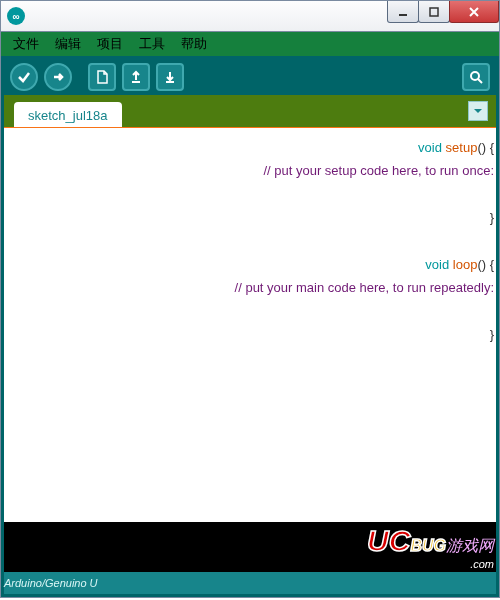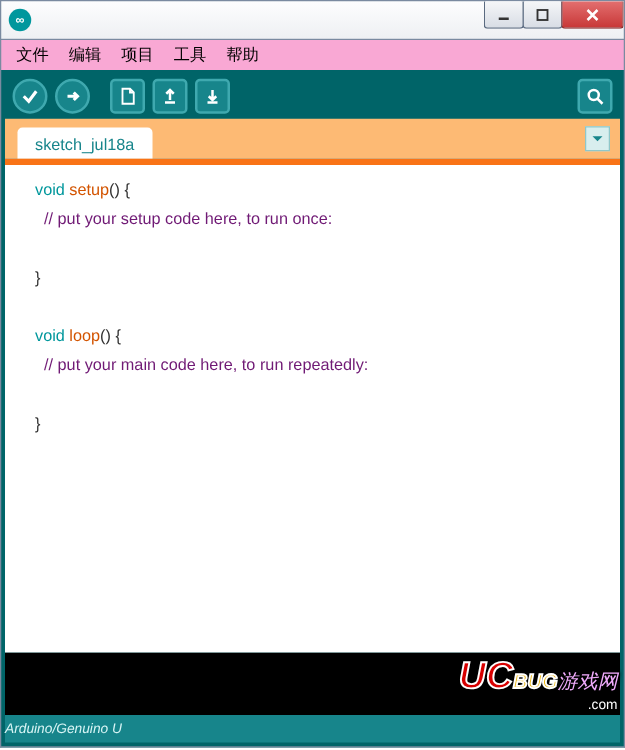--- a/index.html
+++ b/index.html
@@ -7,48 +7,48 @@
 
 .titlebar { height: 32px; background: linear-gradient(#fdfdfe, #eef0f3); border: 1px solid #7a8aa0; display: flex; align-items: center; padding-left: 6px; position: relative; }
 .titlebar .logo { width: 18px; height: 18px; border-radius: 50%; background: #00979d; display: flex; align-items: center; justify-content: center; color: #fff; font-size: 10px; font-weight: bold; margin-right: 6px; }
 .titlebar .title { font-size: 13px; color: #333; }
 .win-btns { position: absolute; right: 0; top: 0; display: flex; height: 22px; }
 .win-btn { width: 32px; height: 22px; display: flex; align-items: center; justify-content: center; border: 1px solid #5a6a80; border-top: none; margin-left: -1px; background: linear-gradient(#f5f6f8, #d8dde5); }
 .win-btn.close { width: 50px; background: linear-gradient(#e36f6f, #c83838); border-color: #8a2a2a; color: #fff; border-top-right-radius: 0; border-bottom-right-radius: 3px; border-bottom-left-radius: 3px;}
 .win-btn.min, .win-btn.max { border-bottom-left-radius: 3px; border-bottom-right-radius: 3px; }
 .win-btn svg { display: block; }
 
-.menubar { height: 24px; background: #f9a8d4; border-left: 1px solid #7a8aa0; border-right: 1px solid #7a8aa0; display: flex; align-items: center; padding-left: 4px; font-size: 13px; }
+.menubar { height: 24px; background: #15803d; border-left: 1px solid #7a8aa0; border-right: 1px solid #7a8aa0; display: flex; align-items: center; padding-left: 4px; font-size: 13px; }
 .menubar .mi { padding: 2px 8px; }
 
 .frame { border: 1px solid #7a8aa0; border-top: none; height: 542px; background: #006468; padding: 3px; display: flex; flex-direction: column; }
 
 .toolbar { height: 36px; background: #006468; display: flex; align-items: center; padding: 0 6px; gap: 6px; }
 .tbtn { width: 28px; height: 28px; border-radius: 50%; background: #17858b; border: 2px solid #3fa9af; display: flex; align-items: center; justify-content: center; }
 .tbtn.sq { border-radius: 4px; background: #17858b; border: 2px solid #3fa9af; }
 .toolbar .spacer { flex: 1; }
 .tbtn svg { display: block; }
 
-.tabbar { height: 32px; background: #fdba74; display: flex; align-items: flex-end; padding-left: 10px; position: relative; }
+.tabbar { height: 32px; background: #4d7c0f; display: flex; align-items: flex-end; padding-left: 10px; position: relative; }
 .tab { background: #fff; color: #17858b; font-size: 13px; padding: 6px 14px 4px 14px; border-top-left-radius: 4px; border-top-right-radius: 4px; }
 .tabbar .dd { position: absolute; right: 8px; top: 6px; width: 20px; height: 20px; background: #d8eeee; border: 1px solid #8fc7c9; display: flex; align-items: center; justify-content: center; }
 
-.editor { flex: 1; background: #fff; border-top: 5px solid #f97316; font-family: Consolas, "Courier New", monospace; font-size: 13px; padding: 8px 24px; line-height: 1.8; color: #333; overflow: hidden; position: relative;}
+.editor { flex: 1; background: #fff; border-top: 1px solid #f97316; font-family: Consolas, "Courier New", monospace; font-size: 13px; padding: 8px 2px; line-height: 1.8; color: #333; overflow: hidden; position: relative; text-align: right;}
 .kw-type { color: #00979c; }
 .kw-fn { color: #d35400; }
 .comment { color: #701a75; }
 
 .console { height: 50px; background: #000; }
 .statusbar { height: 22px; background: #17858b; color: #d8f5f5; font-size: 11px; display: flex; align-items: center; justify-content: flex-start; padding-right: 10px; font-style: italic; }
 
 .watermark { position: absolute; right: 6px; bottom: 42px; pointer-events: none; font-family: Arial, sans-serif; display: flex; align-items: baseline; }
 .watermark .uc { font-weight: 900; font-size: 30px; color: #d80000; -webkit-text-stroke: 1.5px #fff; font-style: italic; }
 .watermark .bug { font-weight: 900; font-size: 16px; color: #eab308; -webkit-text-stroke: 1.5px #fff; font-style: italic;}
 .watermark .cn { font-size: 16px; color: #f0abfc; text-shadow: 0 0 3px #000, 0 0 3px #000; font-style: italic; margin-left: 0;}
-.watermark .com { position: absolute; right: 0; bottom: -12px; font-size: 11px; color: #fff; text-shadow: 0 0 2px #000,0 0 2px #000; }
+.watermark .com { position: absolute; right: 0; bottom: -12px; font-size: 11px; color: #fff; text-shadow: 0 0 2px #000,0 0 2px #000; font-style: italic;}
 </style>
 </head>
 <body>
 
 <div class="titlebar">
   <div class="logo">
       <span>∞</span>
     </div>
   <div class="win-btns">
     <div class="win-btn min">

